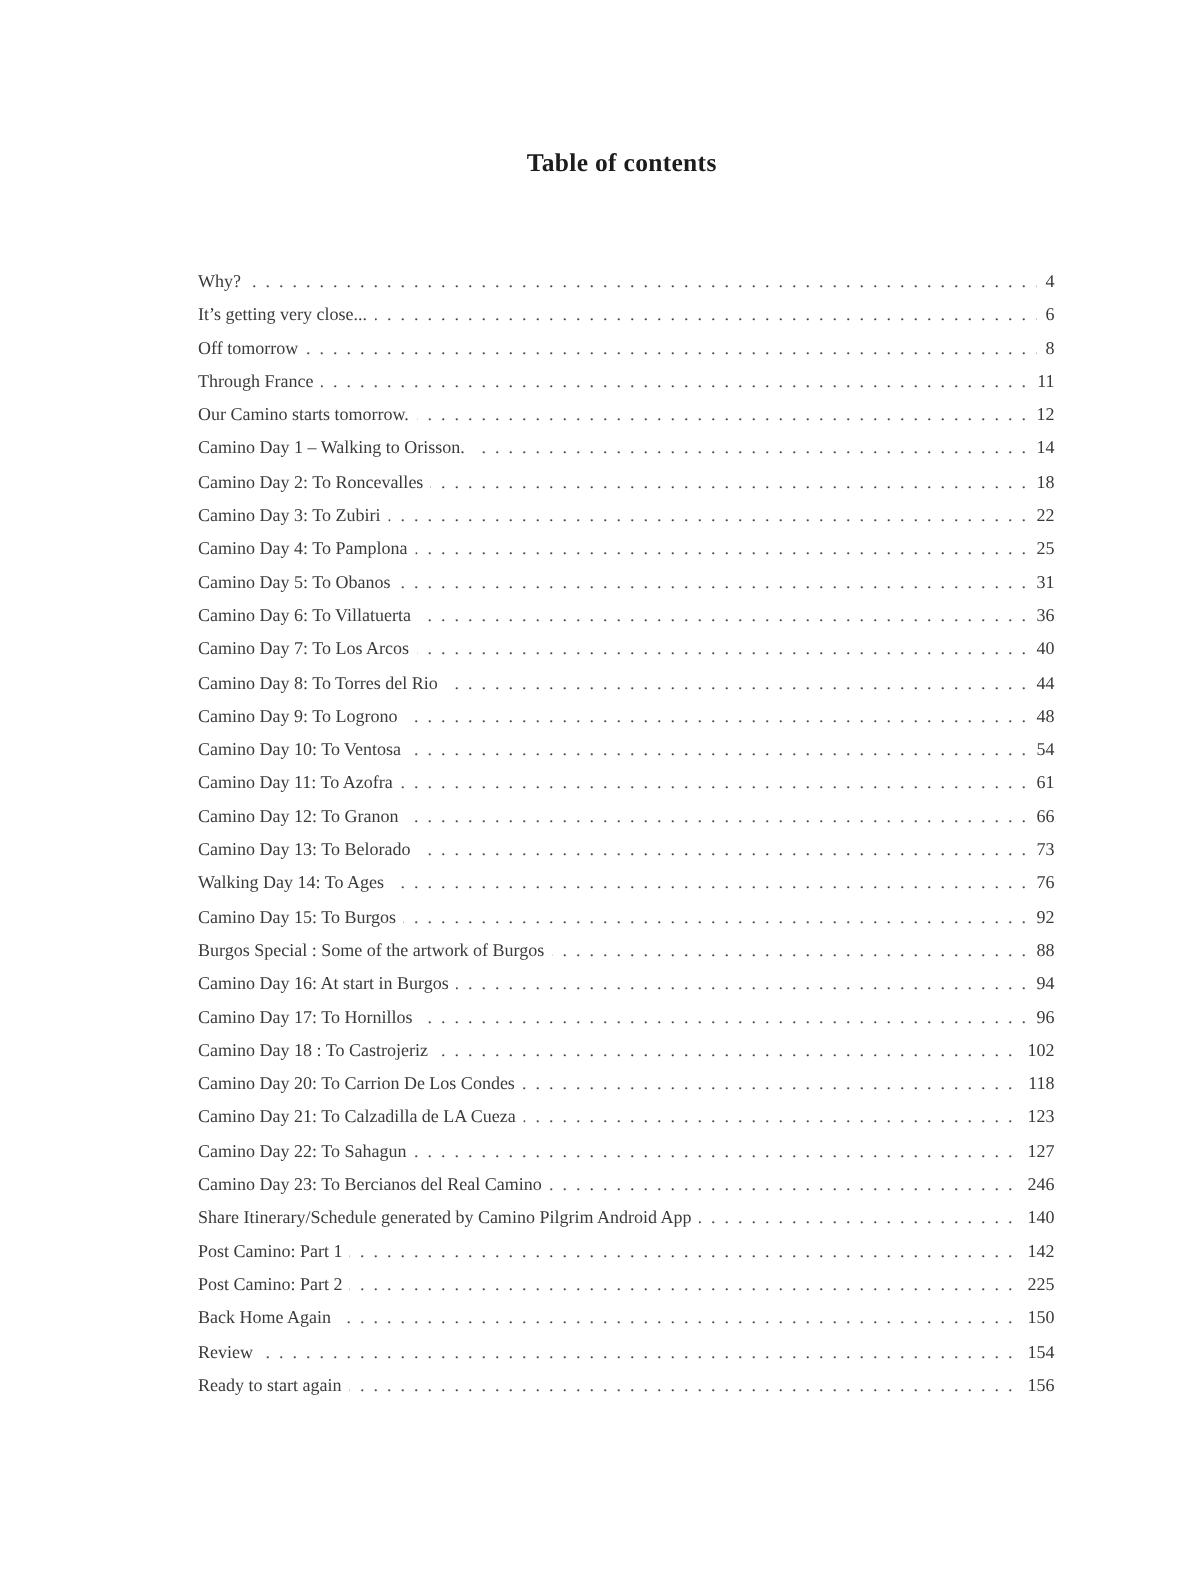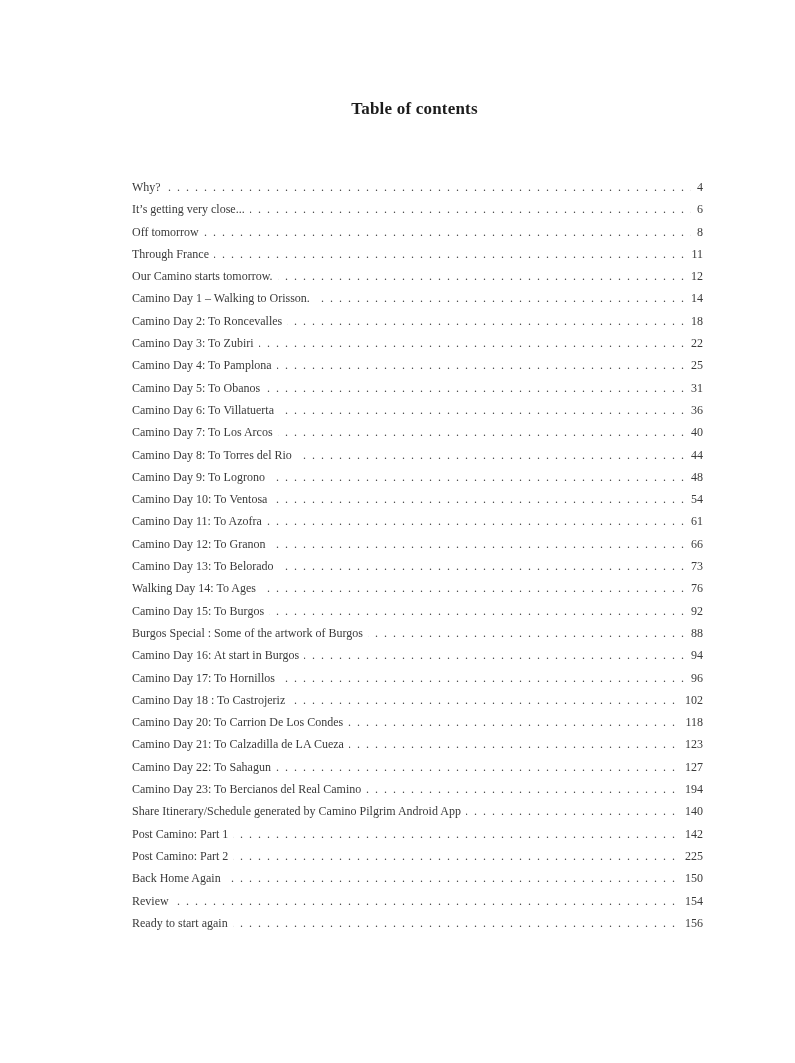--- a/index.html
+++ b/index.html
@@ -241,21 +241,21 @@
 
   <div class="row">
     <span class="dots"></span>
     <span class="label">Camino Day 22: To Sahagun</span>
     <span class="pagenum">127</span>
   </div>
 
   <div class="row">
     <span class="dots"></span>
     <span class="label">Camino Day 23: To Bercianos del Real Camino</span>
-    <span class="pagenum">194</span>
+    <span class="pagenum">246</span>
   </div>
 
   <div class="row">
     <span class="dots"></span>
     <span class="label">Share Itinerary/Schedule generated by Camino Pilgrim Android App</span>
     <span class="pagenum">140</span>
   </div>
 
   <div class="row">
     <span class="dots"></span>

